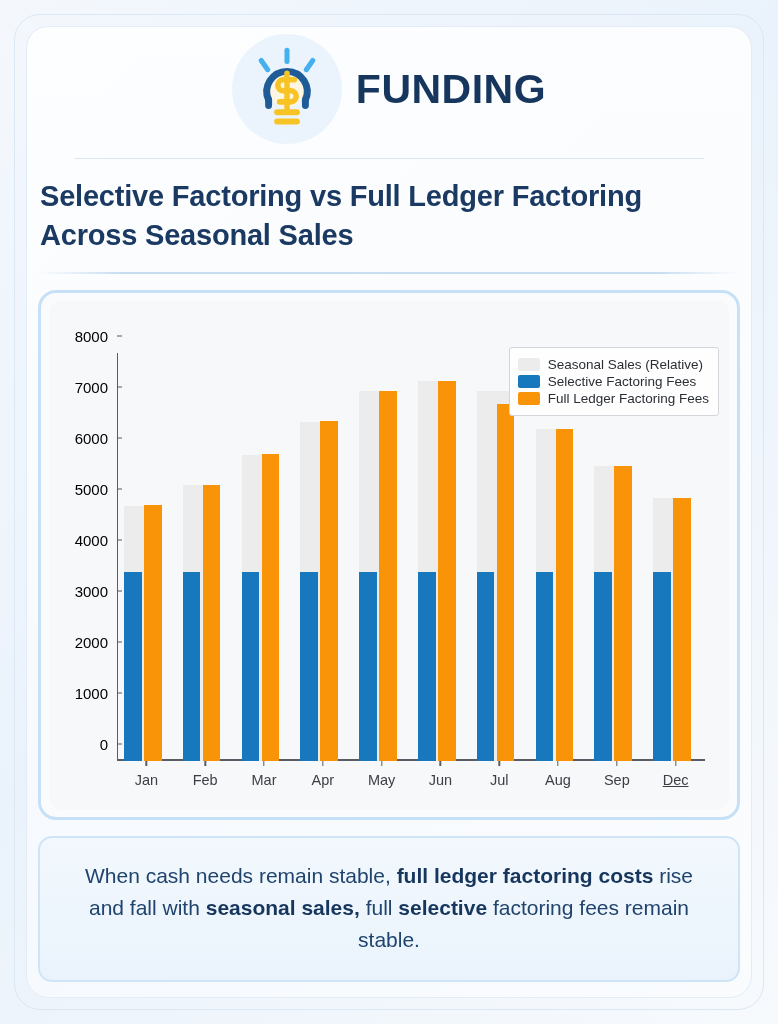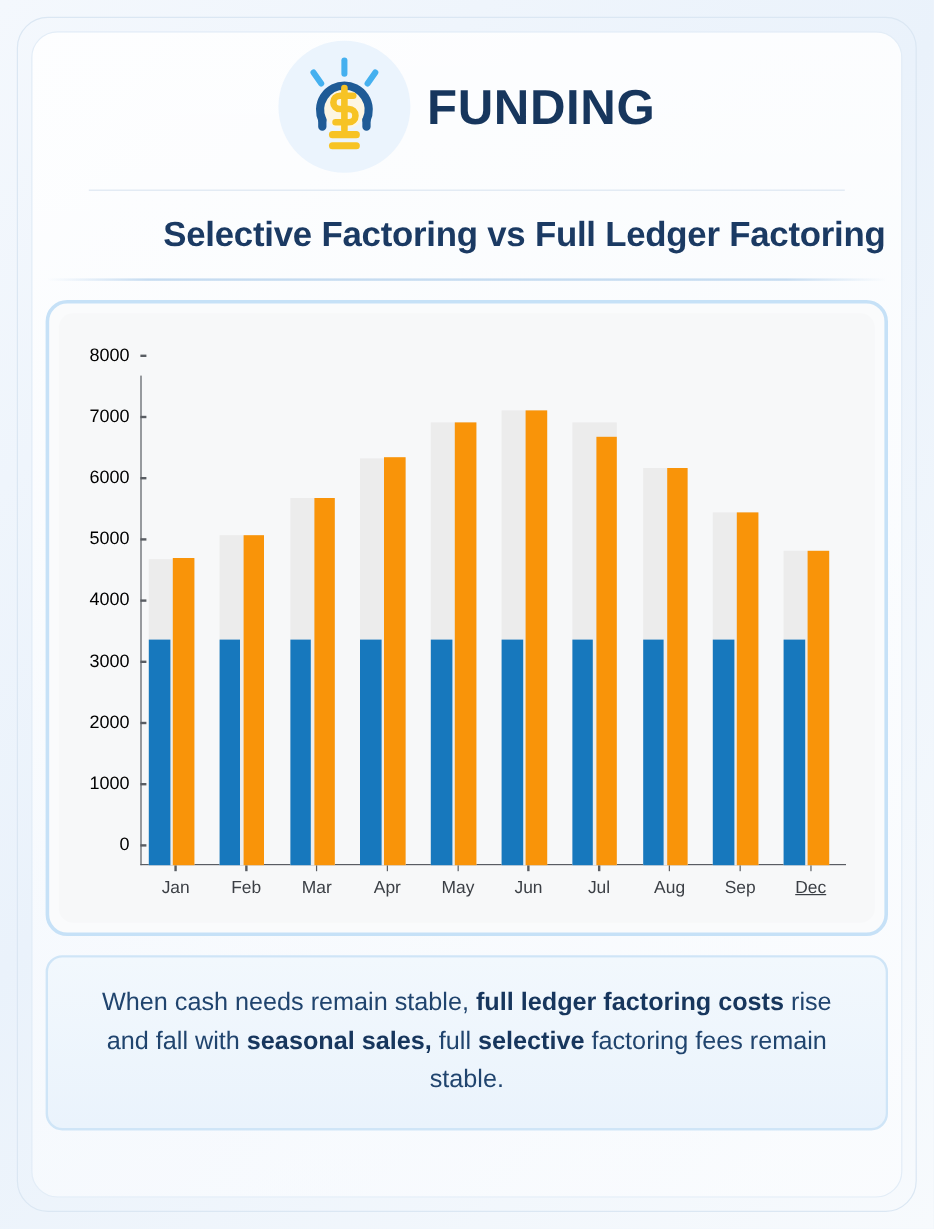--- a/index.html
+++ b/index.html
@@ -42,21 +42,21 @@
   }
   .logo-text .l2{
     font-size:41px;font-weight:bold;letter-spacing:.5px;color:#45b0ef;
   }
   .hdr-rule{
     width:630px;height:1px;background:#dde7f2;margin:14px auto 0;
   }
 
   
   .title{
-    text-align:right;color:#1b3a63;font-weight:bold;
+    text-align:left;color:#1b3a63;font-weight:bold;
     font-size:29px;line-height:1.36;margin:18px 40px 0;
     letter-spacing:-.2px;
   }
   .title-rule{
     width:700px;height:2px;
     background:linear-gradient(90deg,rgba(190,216,240,0),#c6dcf1 12%,#c6dcf1 88%,rgba(190,216,240,0));
     margin:16px auto 0;
   }
 
   
@@ -150,20 +150,21 @@
         </svg>
       </div>
       <div class="logo-text">
         <span class="l1">FUNDING</span>
       </div>
     </div>
     <div class="hdr-rule"></div>
 
     <div class="title">
       <div>Selective Factoring vs Full Ledger Factoring</div>
+      <div>Across Seasonal Sales</div>
     </div>
     <div class="title-rule"></div>
 
     <div class="chart-card">
       <div class="chart-inner">
 
         <div class="plot" id="plot">
           <div class="axis-v"></div>
           <div class="axis-h"></div>
         <div class="ytick" style="bottom: 0%;">0</div>
@@ -240,20 +241,34 @@
             <div class="xlabel" style="left: 85%;">Sep</div>
             <div class="grp" style="left: 90%; width: 10%;">
               <div class="bar sales" style="left: 12%; width: 64%; height: 64.375%; z-index: 1;"></div>
               <div class="bar sel" style="left: 12%; width: 30%; height: 46.25%; z-index: 2;"></div>
               <div class="bar full" style="left: 46%; width: 30%; height: 64.375%; z-index: 3;"></div>
             </div>
             <div class="xtick-mark" style="left: 95%;"></div>
             <div class="xlabel" style="left: 95%; text-decoration: underline;">Dec</div>
           </div>
 
+        <div class="legend" id="legend">
+            <div class="lg-row">
+              <span class="lg-sw" style="background: rgb(236, 236, 236);"></span>
+              <span class="lg-tx">Seasonal Sales (Relative)</span>
+            </div>
+            <div class="lg-row">
+              <span class="lg-sw" style="background: rgb(23, 120, 189);"></span>
+              <span class="lg-tx">Selective Factoring Fees</span>
+            </div>
+            <div class="lg-row">
+              <span class="lg-sw" style="background: rgb(249, 148, 9);"></span>
+              <span class="lg-tx">Full Ledger Factoring Fees</span>
+            </div>
+          </div>
       </div>
     </div>
 
     <div class="caption-card">
       <span>When cash needs remain stable, </span><b>full ledger factoring costs</b><span> rise and fall with </span><b>seasonal sales,</b><span> full </span><b>selective</b><span> factoring fees remain stable.</span>
     </div>
 
   </div>
 </div>
 

